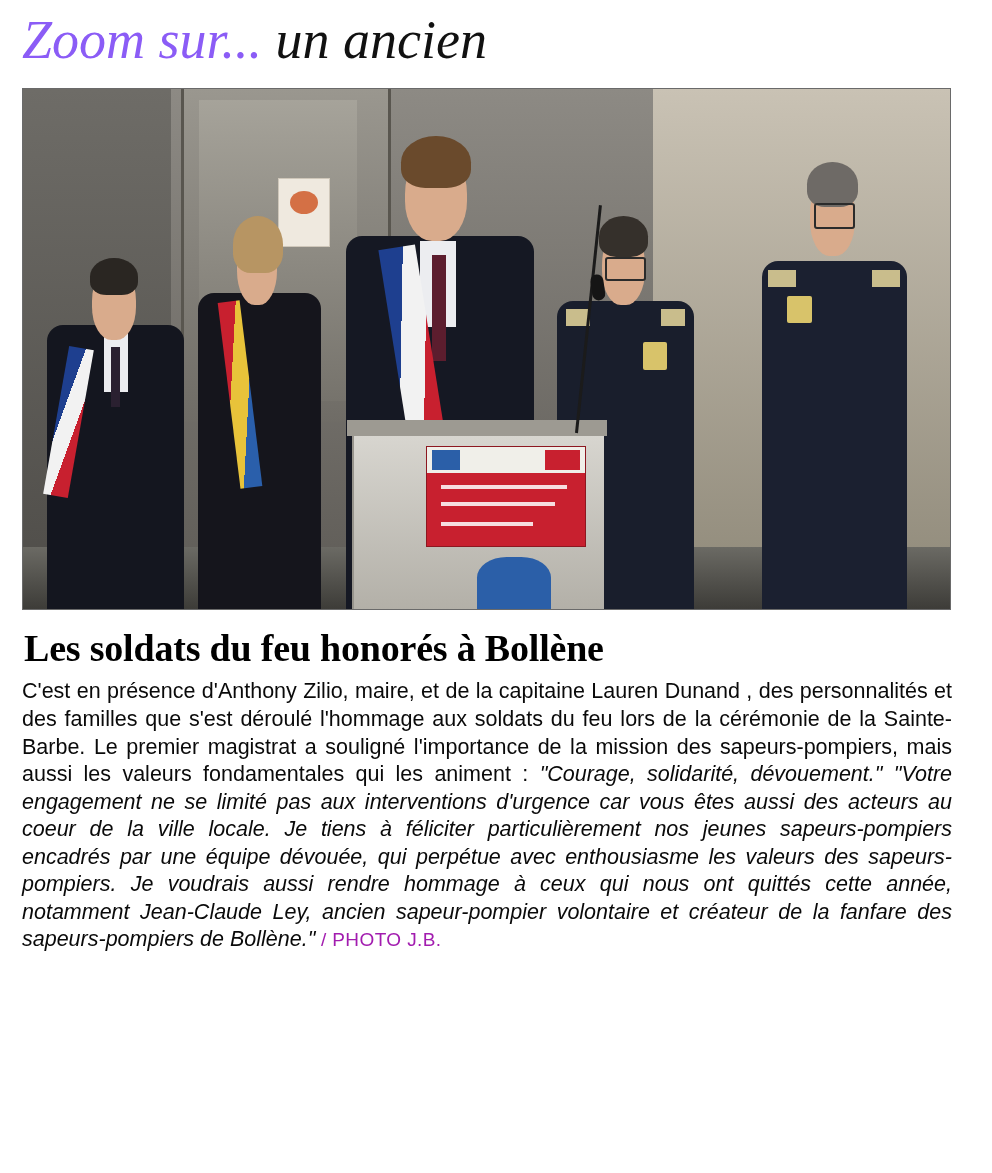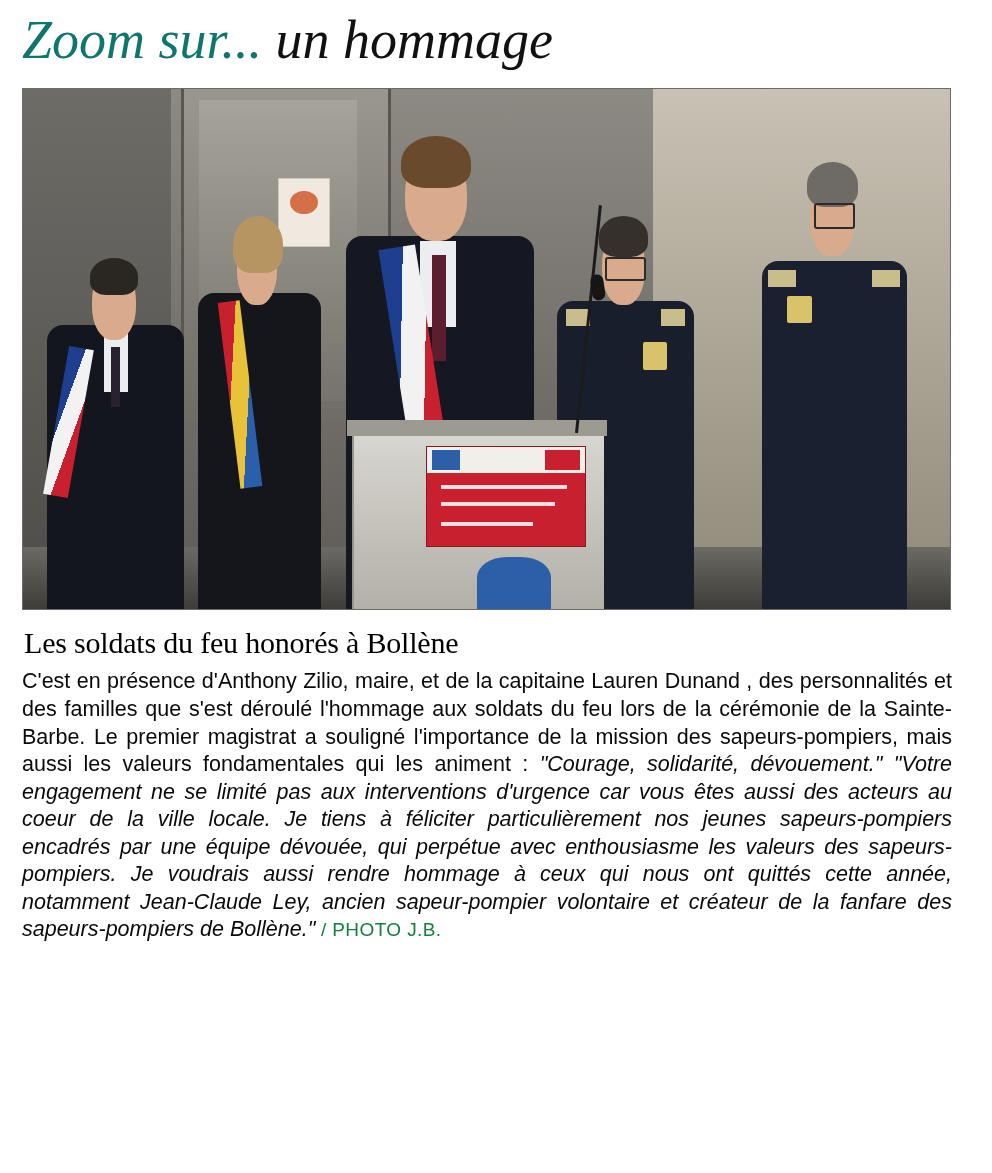--- a/index.html
+++ b/index.html
@@ -32,21 +32,21 @@
     color: #0a0a0a;
   }
   .zoom-title {
     font-family: "Liberation Serif", serif;
     font-size: 54px;
     padding: 10px 0 0 22px;
     line-height: 1.12;
     white-space: nowrap;
   }
   .zoom-title .zoom-red {
-    color: #0f766e;
+    color: #8b5cf6;
     font-style: italic;
     font-weight: normal;
   }
   .zoom-title .zoom-black {
     color: #111111;
     font-style: italic;
     font-weight: normal;
   }
   .photo-wrap {
     margin: 18px 41px 0 22px;
@@ -145,51 +145,51 @@
   }
   .mic-head {
     position: absolute; left: 48%; top: 30%; width: 13px; height: 26px;
     background: #151515; border-radius: 7px; transform: rotate(-14deg);
   }
   .epaulette { position: absolute; background: #c9bd8c; }
   .medal { position: absolute; background: #d8c36a; border-radius: 2px; }
   .glasses { position: absolute; border: 2px solid #2b2b2b; border-radius: 3px; }
   .headline {
     font-family: "Liberation Serif", serif;
-    font-weight: normal;
-    font-size: 30px;
+    font-weight: bold;
+    font-size: 38px;
     padding: 16px 0 0 24px;
     letter-spacing: -0.2px;
   }
   .body-text {
     padding: 8px 40px 0 22px;
     font-size: 21.5px;
     line-height: 1.28;
     text-align: justify;
     color: #0a0a0a;
     font-family: "Liberation Sans", sans-serif;
   }
   .body-text .quote {
     font-style: italic;
   }
   .credit {
     font-size: 19px;
-    color: #15803d;
+    color: #a21caf;
     font-style: normal;
     letter-spacing: .4px;
   }
 </style>
 </head>
 <body>
 
 <div class="page">
 
 
   <div class="zoom-title">
-    <span class="zoom-red">Zoom sur...</span><span class="zoom-black"> un hommage</span>
+    <span class="zoom-red">Zoom sur...</span><span class="zoom-black"> un ancien</span>
   </div>
 
   <div class="photo-wrap">
     <div class="scene">
       <div class="wall-left"></div>
       <div class="wall-mid"></div>
       <div class="wall-right"></div>
       <div class="door-frame"></div>
       <div class="door-panel"></div>
       <div class="poster">

